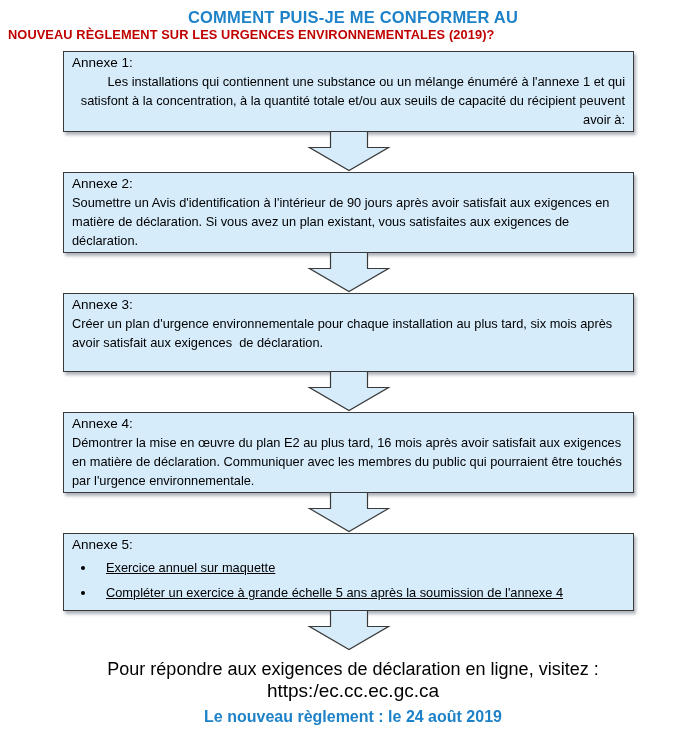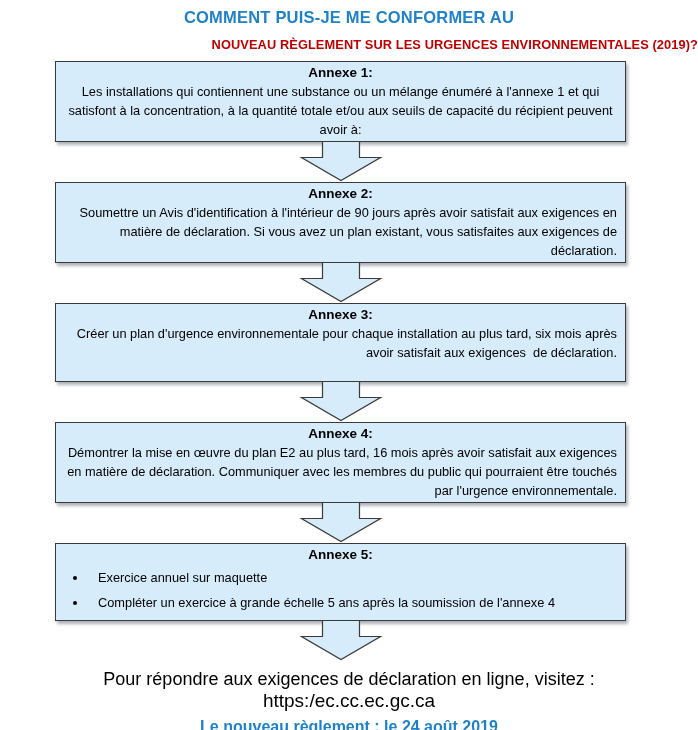--- a/index.html
+++ b/index.html
@@ -8,46 +8,46 @@
     --box-fill:#D6ECFB;
     --box-border:#3A3A3A;
   }
   *{box-sizing:border-box;}
   html,body{margin:0;padding:0;}
   body{
     width:698px;height:730px;background:#ffffff;color:#000;
     font-family:"Liberation Sans","DejaVu Sans",sans-serif;
     overflow:hidden;
   }
-  .page{width:698px;height:730px;padding-top:8px;}
+  .page{width:698px;height:730px;padding-top:8px;padding-left:8px;}
   .title{
     margin:0;text-align:center;
     color:var(--accent-blue);
     font-size:16.5px;font-weight:bold;letter-spacing:.2px;
   }
   .subtitle{
-    margin:10px 0 0;text-align:right;
+    margin:0 0 0;text-align:left;
     color:var(--heading-red);
     font-size:12.8px;font-weight:bold;letter-spacing:.1px;
   }
   .flow{width:571px;margin:9px 0 0 55px;}
   .box{
     background:var(--box-fill);
     border:1.4px solid var(--box-border);
     box-shadow:2px 3px 3px rgba(110,118,130,.55);
     padding:1px 8px 2px;
     font-size:12.8px;line-height:19px;
   }
-  .box-header{text-align:center;font-weight:bold;font-size:13.5px;line-height:19px;}
-  .box-body{white-space:pre-wrap;text-align:right;}
-  .box.center .box-body{text-align:center;}
+  .box-header{font-weight:normal;font-size:13.5px;line-height:19px;}
+  .box-body{white-space:pre-wrap;text-align:left;}
+  .box.center .box-body{text-align:right;}
   .b1{min-height:77px}.b2{min-height:75px}.b3{min-height:79px}.b4{min-height:76px}.b5{min-height:78px}
   .arrow{height:40px;display:flex;justify-content:center;align-items:flex-start;}
   .arrow svg{display:block;}
-  ul.bullets{margin:4px 0 0;padding-left:24px;list-style:disc;}
+  ul.bullets{margin:4px 0 0;padding-left:24px;list-style:disc;text-decoration:underline;}
   ul.bullets li{padding-left:10px;margin-bottom:6px;line-height:19px;}
   .footer{text-align:center;margin-top:8px;}
   .footer .line{margin:0;font-size:18px;line-height:21px;}
   .footer .url{margin:0;font-size:19px;line-height:21px;}
   .footer .date{
     margin:5px 0 0;color:var(--accent-blue);
     font-size:16px;font-weight:bold;line-height:22px;
   }
 </style>
 </head>

